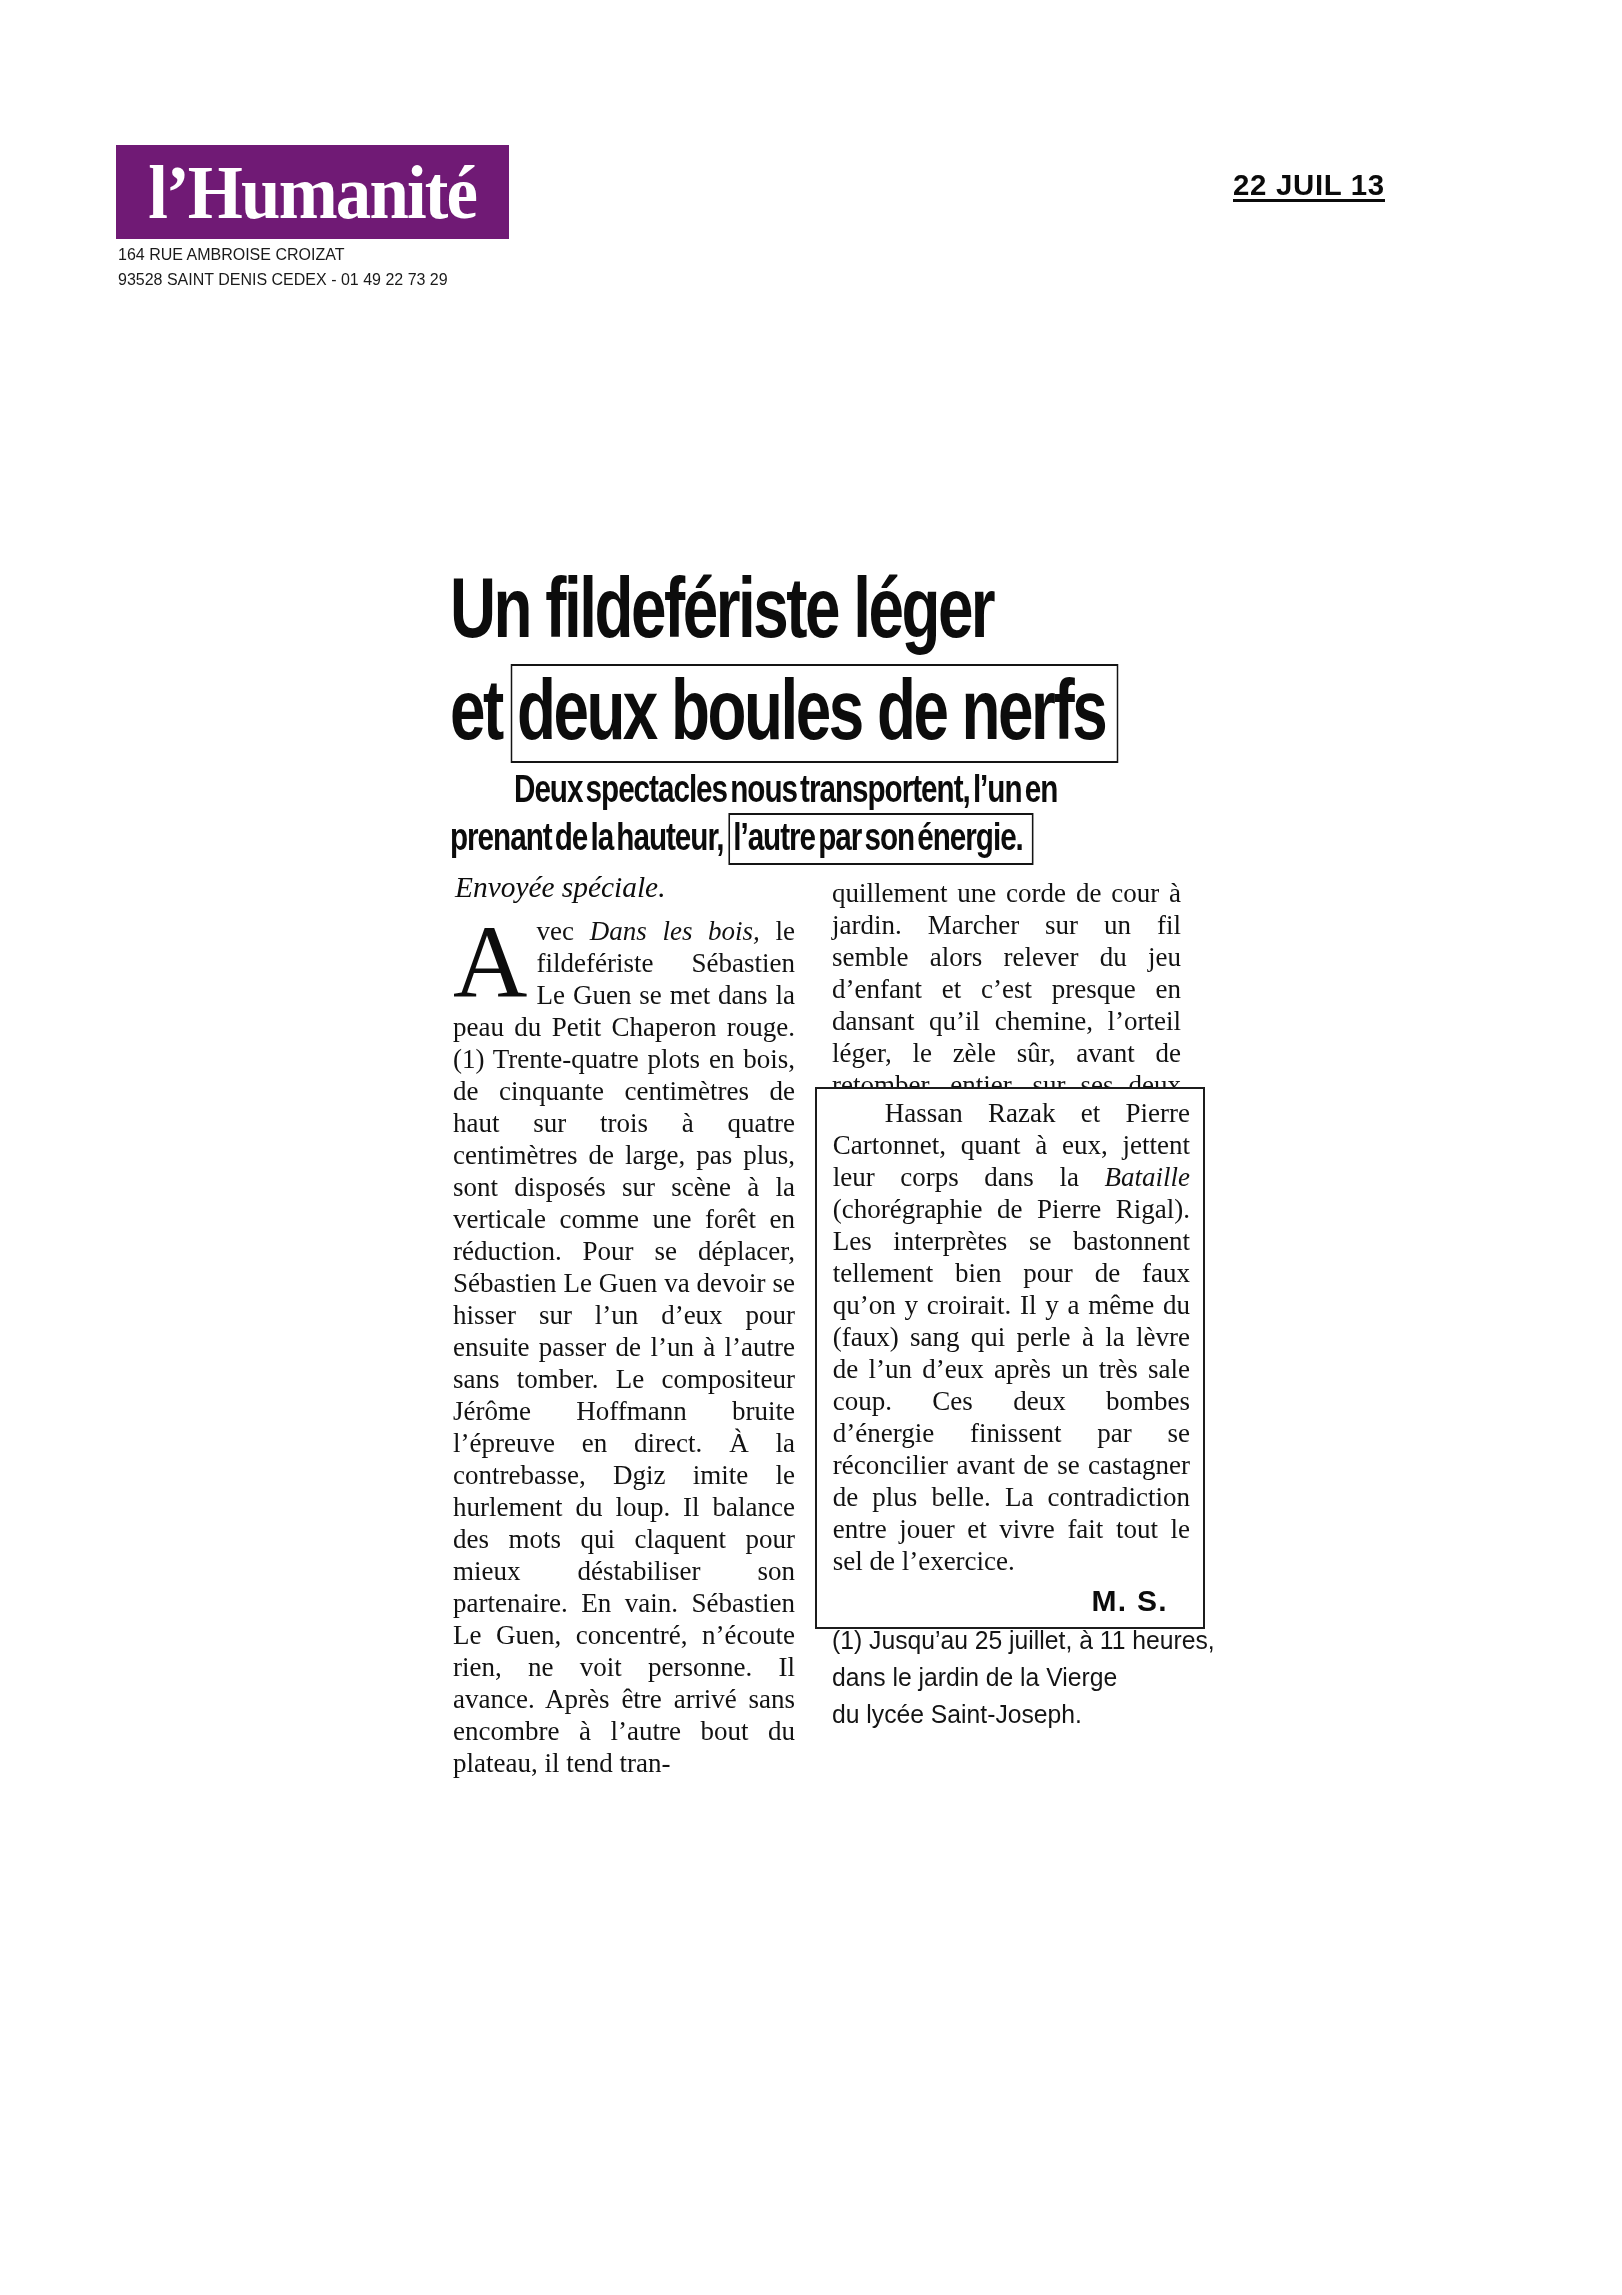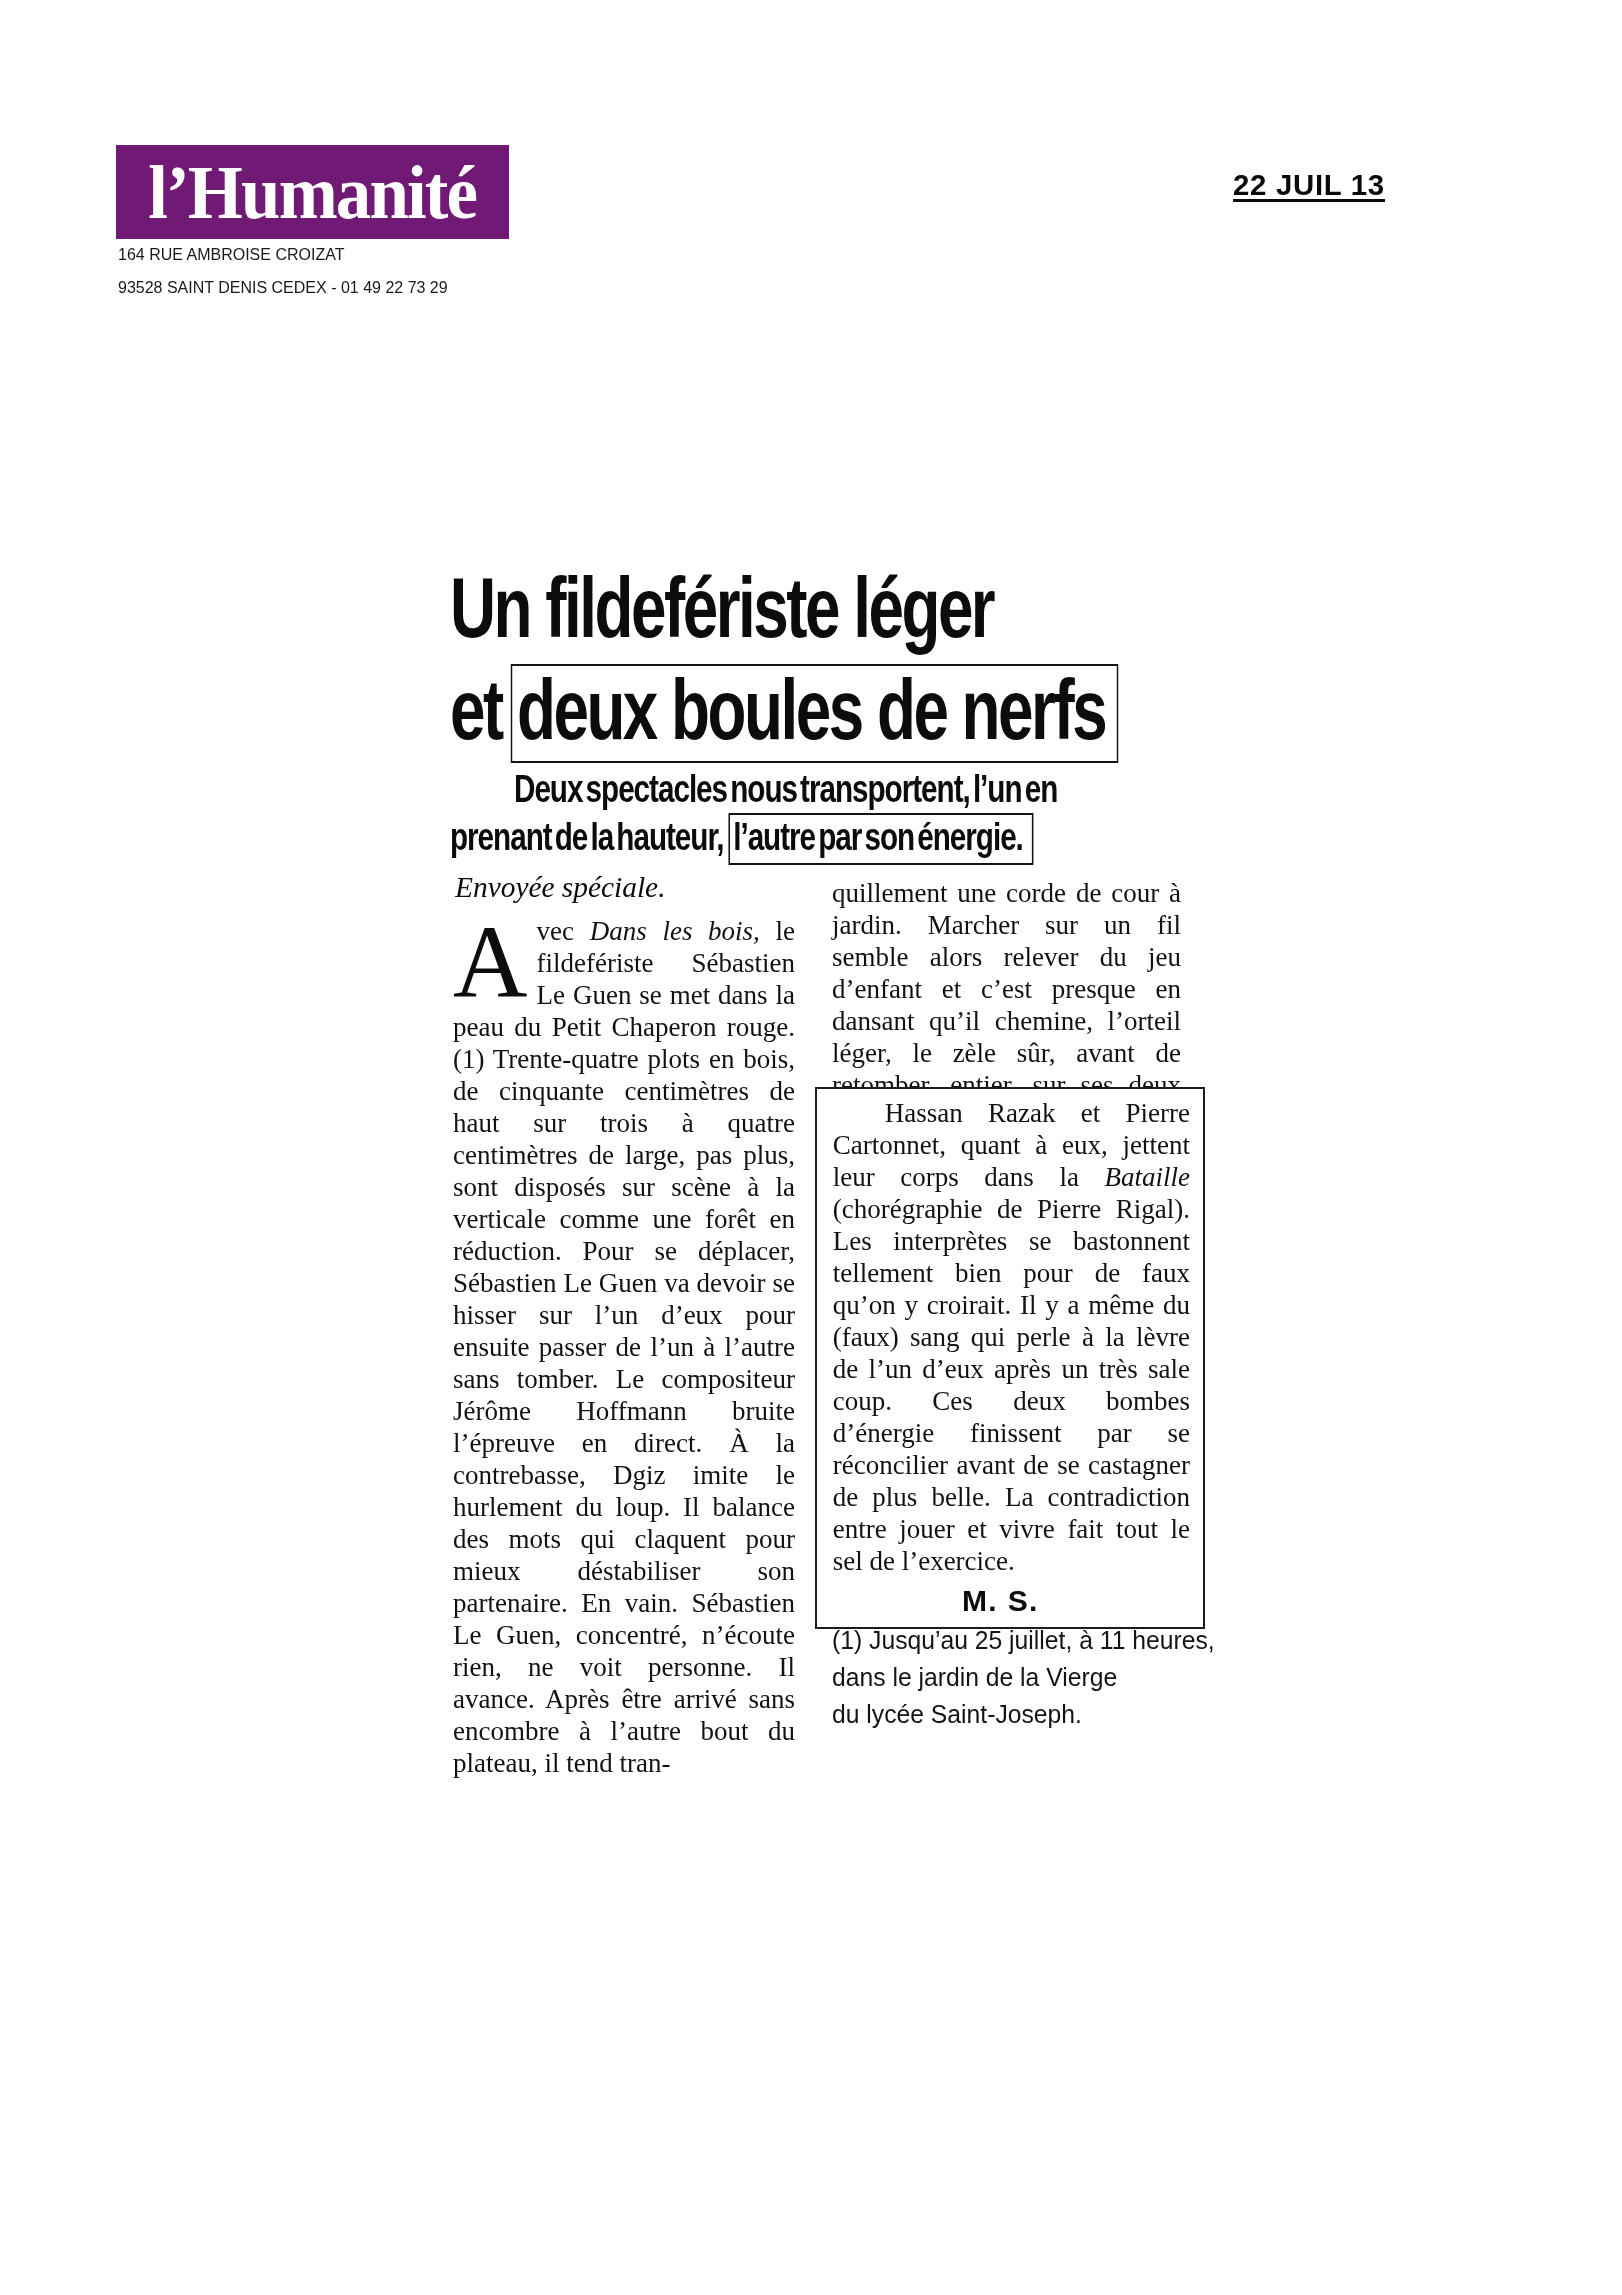--- a/index.html
+++ b/index.html
@@ -20,21 +20,21 @@
   #logo-text{
     color:#fff;font-family:"Liberation Serif",serif;font-weight:bold;
     font-size:77px;line-height:1;white-space:nowrap;letter-spacing:-2px;
     transform:scaleX(0.92);transform-origin:center;
   }
   .address-line{
     font-family:"Liberation Sans",sans-serif;
     font-size:16px;line-height:24px;color:#1a1a1a;white-space:nowrap;
   }
   #address1{left:118px;top:243px}
-  #address2{left:118px;top:276px}
+  #address2{left:118px;top:268px}
   #date-stamp{
     left:1233px;top:170px;
     font-family:"Liberation Sans",sans-serif;font-weight:bold;
     font-size:29.4px;line-height:1;letter-spacing:0.7px;color:#0b0b0b;
     border-bottom:3.3px solid #0b0b0b;padding-bottom:0;white-space:nowrap;
   }
 
   
   .hl{
     font-family:"Liberation Sans",sans-serif;font-weight:bold;color:#0c0c0c;
@@ -82,21 +82,21 @@
 
   #col-right-box{
     left:815px;top:1087px;width:390px;box-sizing:border-box;
     border:2.6px solid #1c1c1c;background:#fff;
     padding:7.9px 13px 10.5px 15.7px;
   }
   #box-para{text-indent:52px}
   #signature{
     font-family:"Liberation Sans",sans-serif;font-weight:bold;
     font-size:30px;line-height:1;color:#0c0c0c;
-    text-align:center;padding:9.2px 22px 0 0;letter-spacing:1.3px;
+    text-align:right;padding:9.2px 22px 0 0;letter-spacing:1.3px;
   }
 
   #footnote{
     left:832px;top:1622px;width:419px;
     font-family:"Liberation Sans",sans-serif;
     font-size:26px;line-height:37px;color:#141414;
     white-space:pre-line;
     transform:scaleX(0.95);transform-origin:left top;
   }
 </style>

